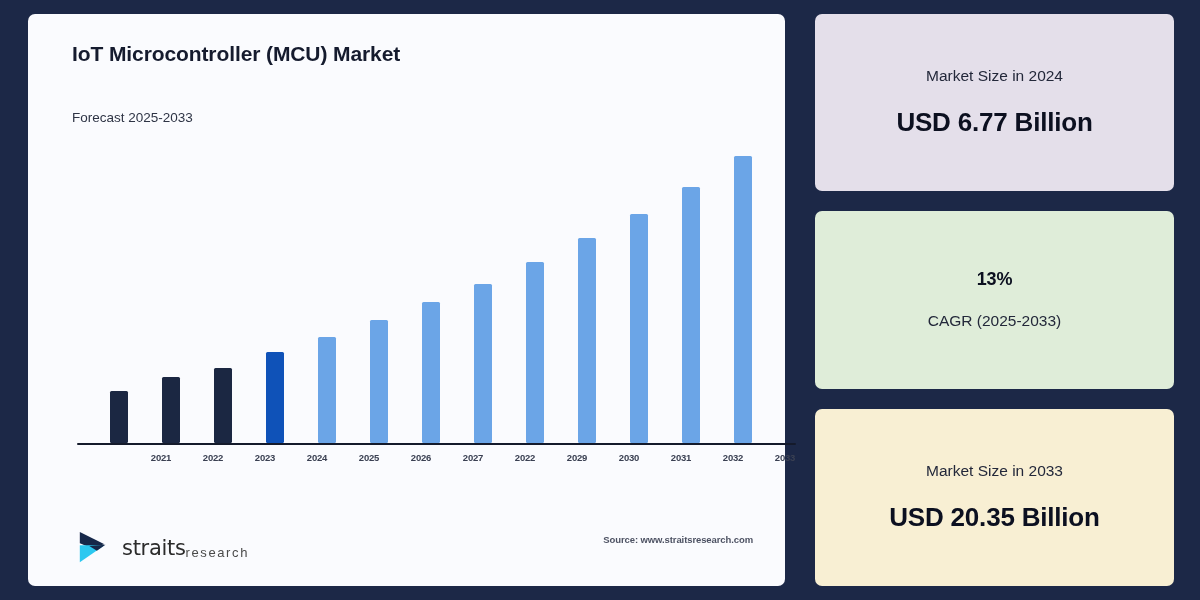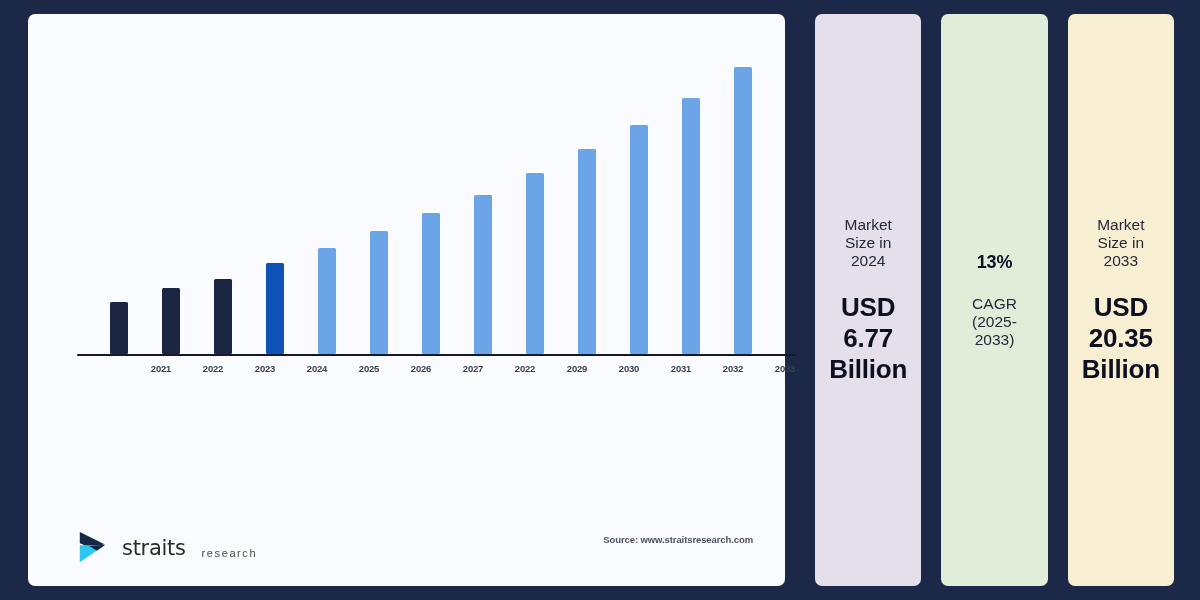--- a/index.html
+++ b/index.html
@@ -134,42 +134,41 @@
   .logo-text { display: flex; flex-direction: row; line-height: 1; }
 
   .logo-word {
     font-size: 21px;
     color: #2B2B2B;
     letter-spacing: -0.3px;
     font-family: "DejaVu Sans", sans-serif;
   }
 
   .logo-sub {
-    font-size: 11px;
+    font-size: 13px;
     color: #4A4A4A;
     letter-spacing: 1.6px;
     align-self: flex-end;
     margin-top: 2px;
     margin-right: 1px;
-    margin-left: 16px;
   }
 
   .source {
     font-size: 9.5px;
     color: #4D5263;
     font-weight: bold;
     letter-spacing: -0.1px;
     margin-bottom: 21px;
   }
 
   
   .stats {
     flex: 1;
     display: flex;
-    flex-direction: row;
+    flex-direction: column;
     gap: 20px;
   }
 
   .stat-card {
     flex: 1;
     border-radius: 7px;
     display: flex;
     flex-direction: column;
     align-items: center;
     justify-content: center;
@@ -194,21 +193,23 @@
     font-size: 26px;
   }
 </style>
 </head>
 <body>
 
 <div class="infographic">
 
   <div class="chart-card">
 
-
+    <div class="chart-title">IoT Microcontroller (MCU) Market</div>
+
+    <div class="chart-subtitle">Forecast 2025-2033</div>
 
     <div class="plot-area">
       <div class="bars" id="bars">
           <div class="bar" style="height: 52px; background: rgb(27, 39, 66);"></div>
           <div class="bar" style="height: 66px; background: rgb(27, 39, 66);"></div>
           <div class="bar" style="height: 75px; background: rgb(27, 39, 66);"></div>
           <div class="bar" style="height: 91px; background: rgb(15, 82, 184);"></div>
           <div class="bar" style="height: 106px; background: rgb(107, 165, 231);"></div>
           <div class="bar" style="height: 123px; background: rgb(107, 165, 231);"></div>
           <div class="bar" style="height: 141px; background: rgb(107, 165, 231);"></div>

